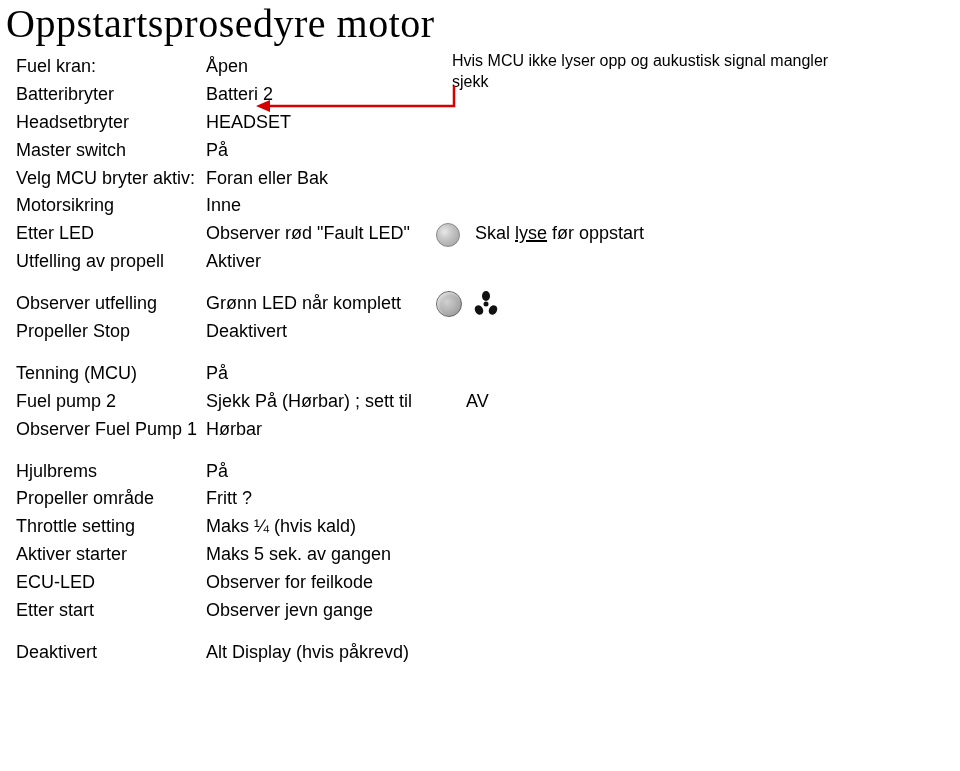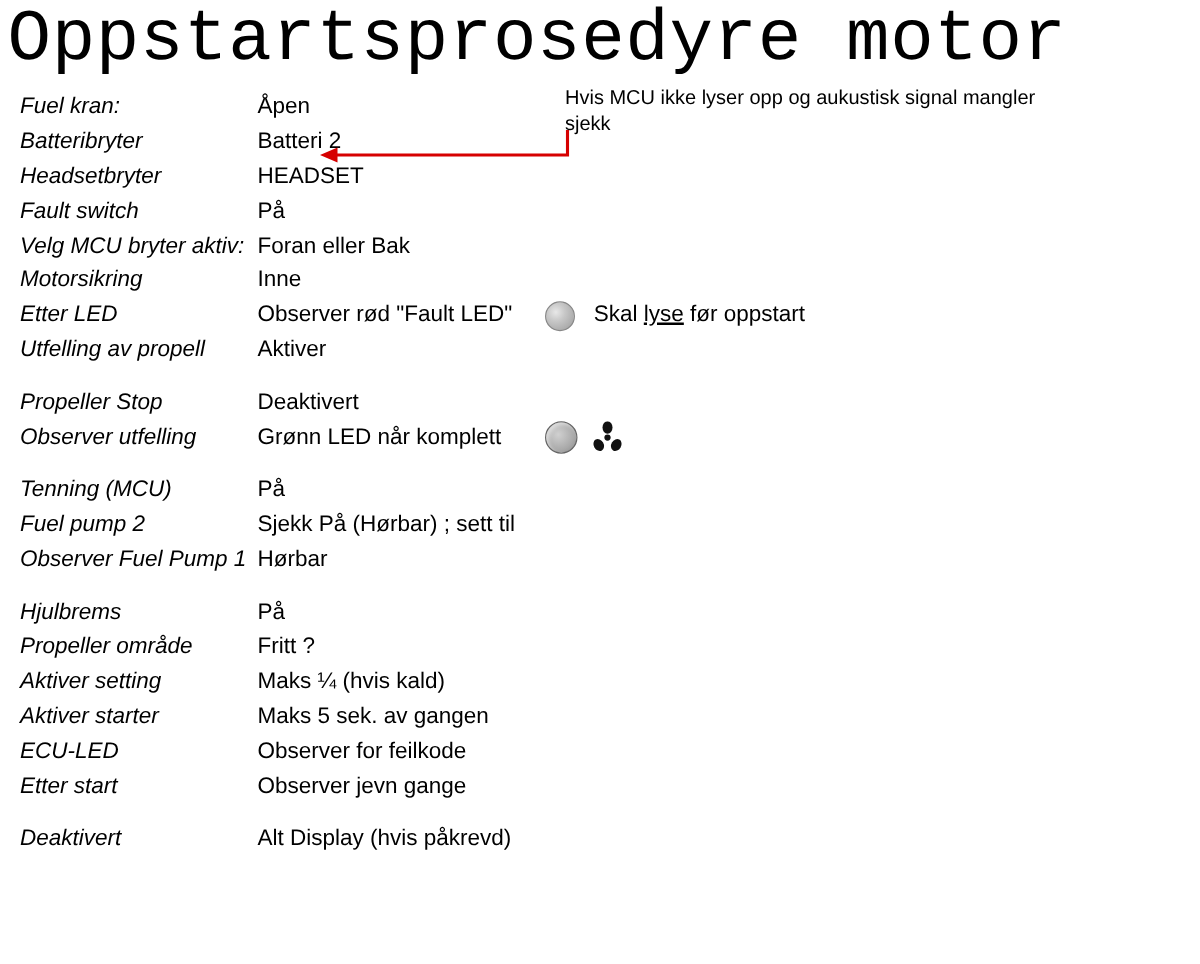--- a/index.html
+++ b/index.html
@@ -7,40 +7,39 @@
     padding: 0;
     width: 960px;
     height: 771px;
     font-family: Arial, Helvetica, sans-serif;
     background: #fff;
     color: #000;
     position: relative;
     overflow: hidden;
   }
   .title {
-    font-family: Liberation Mono, monospace;
-    font-size: 58px;
+    font-family: Liberation Serif, serif;
+    font-size: 40px;
     font-weight: 400;
     margin: 0 0 6px 6px;
     letter-spacing: 0.5px;
   }
   .content {
     position: relative;
     padding-left: 16px;
     font-size: 18px;
     line-height: 1.55;
   }
   .row {
     display: flex;
     align-items: center;
   }
   .col1 {
     width: 190px;
     flex: 0 0 190px;
-    font-style: italic;
   }
   .col2 {
     width: 230px;
     flex: 0 0 230px;
   }
   .col3 {
     flex: 1 1 auto;
   }
   .underline {
     text-decoration: underline;
@@ -124,21 +123,21 @@
   </div>
   <div class="row">
     <div class="col1">Batteribryter</div>
     <div class="col2">Batteri 2</div>
   </div>
   <div class="row">
     <div class="col1">Headsetbryter</div>
     <div class="col2">HEADSET</div>
   </div>
   <div class="row">
-    <div class="col1">Fault switch</div>
+    <div class="col1">Master switch</div>
     <div class="col2">På</div>
   </div>
   <div class="row">
     <div class="col1">Velg MCU bryter aktiv:</div>
     <div class="col2">Foran eller Bak</div>
   </div>
   <div class="row">
     <div class="col1">Motorsikring</div>
     <div class="col2">Inne</div>
   </div>
@@ -150,65 +149,66 @@
       <span>Skal </span><span class="underline">lyse</span><span> før oppstart</span>
     </div>
   </div>
   <div class="row">
     <div class="col1">Utfelling av propell</div>
     <div class="col2">Aktiver</div>
   </div>
 
   <div class="spacer"></div>
 
-  <div class="row">
-    <div class="col1">Propeller Stop</div>
-    <div class="col2">Deaktivert</div>
-  </div>
   <div class="row">
     <div class="col1">Observer utfelling</div>
     <div class="col2">Grønn LED når komplett</div>
     <div class="col3">
       <span class="led-green"></span>
       <svg class="prop-shape" viewBox="0 0 26 26">
         <ellipse cx="13" cy="5" rx="4" ry="5" fill="#111"></ellipse>
         <ellipse cx="6" cy="19" rx="4" ry="5" transform="rotate(-30 6 19)" fill="#111"></ellipse>
         <ellipse cx="20" cy="19" rx="4" ry="5" transform="rotate(30 20 19)" fill="#111"></ellipse>
         <circle cx="13" cy="13" r="2.5" fill="#111"></circle>
       </svg>
     </div>
   </div>
+  <div class="row">
+    <div class="col1">Propeller Stop</div>
+    <div class="col2">Deaktivert</div>
+  </div>
 
   <div class="spacer"></div>
 
   <div class="row">
     <div class="col1">Tenning (MCU)</div>
     <div class="col2">På</div>
   </div>
   <div class="row">
     <div class="col1">Fuel pump 2</div>
     <div class="col2">Sjekk På (Hørbar) ; sett til</div>
+    <div class="col3" style="padding-left:30px;">AV</div>
   </div>
   <div class="row">
     <div class="col1">Observer Fuel Pump 1</div>
     <div class="col2">Hørbar</div>
   </div>
 
   <div class="spacer"></div>
 
   <div class="row">
     <div class="col1">Hjulbrems</div>
     <div class="col2">På</div>
   </div>
   <div class="row">
     <div class="col1">Propeller område</div>
     <div class="col2">Fritt ?</div>
   </div>
   <div class="row">
-    <div class="col1">Aktiver setting</div>
+    <div class="col1">Throttle setting</div>
     <div class="col2">Maks ¼ (hvis kald)</div>
   </div>
   <div class="row">
     <div class="col1">Aktiver starter</div>
     <div class="col2">Maks 5 sek. av gangen</div>
   </div>
   <div class="row">
     <div class="col1">ECU-LED</div>
     <div class="col2">Observer for feilkode</div>
   </div>

